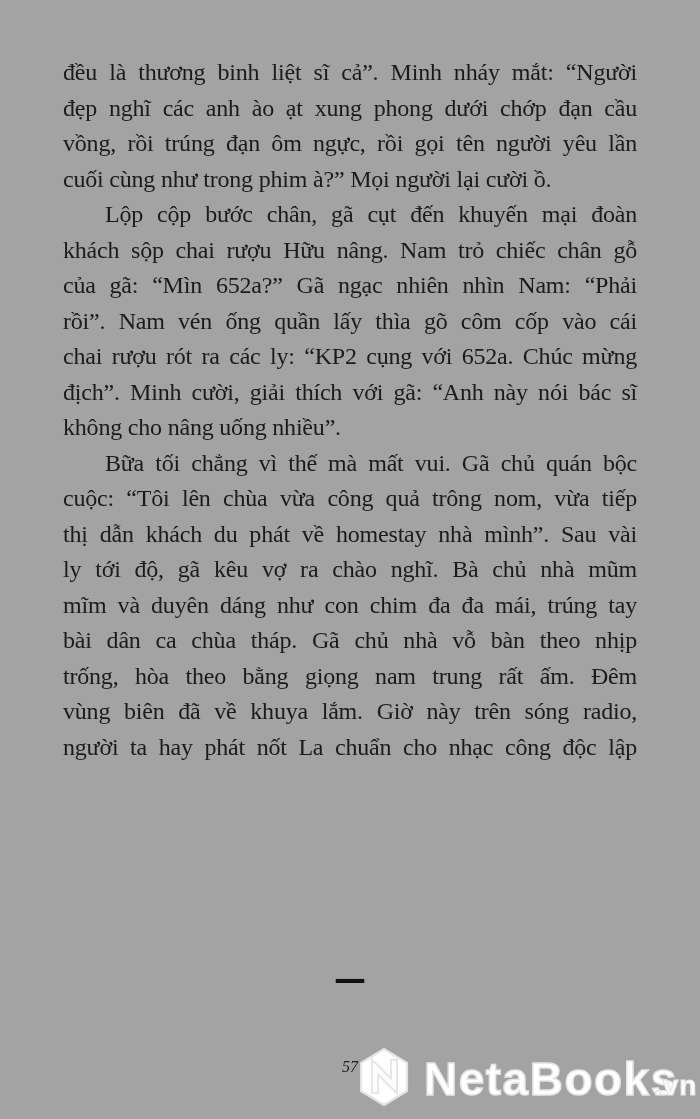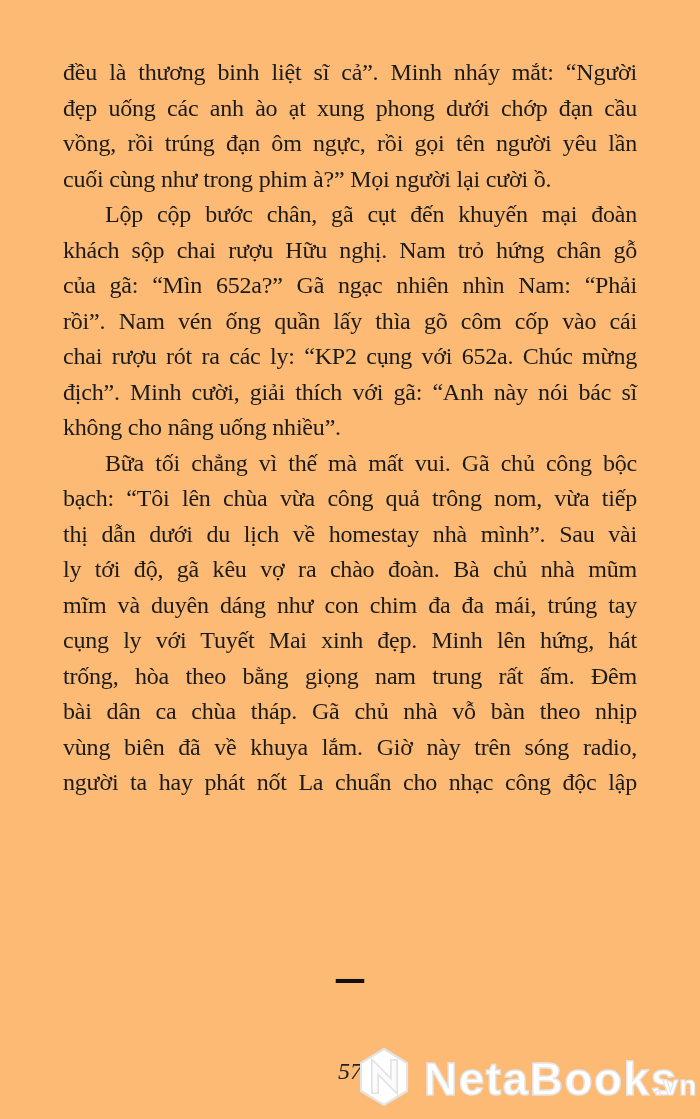--- a/index.html
+++ b/index.html
@@ -8,21 +8,21 @@
     width: 700px;
     height: 1119px;
     background: #ffffff;
     overflow: hidden;
     font-family: "Liberation Serif", "DejaVu Serif", serif;
   }
   .page {
     position: relative;
     width: 700px;
     height: 1119px;
-    background: #fdba74;
+    background: #a3a3a3;
   }
   .text-block {
     position: absolute;
     left: 63px;
     top: 55px;
     width: 574px;
     color: #1b1b1b;
   }
   .line {
     font-size: 24px;
@@ -50,57 +50,56 @@
     color: #111111;
     letter-spacing: 0;
   }
   .page-number {
     position: absolute;
     top: 1058px;
     left: 0;
     width: 700px;
     text-align: center;
     font-style: italic;
-    font-size: 24px;
+    font-size: 16px;
     color: #222222;
   }
   .watermark {
     position: absolute;
     left: 360px;
     top: 1040px;
     width: 340px;
     height: 79px;
   }
 </style>
 </head>
 <body>
 
 <div class="page">
 
   <div class="text-block">
 
   <div class="line">đều là thương binh liệt sĩ cả”. Minh nháy mắt: “Người</div>
-      <div class="line">đẹp uống các anh ào ạt xung phong dưới chớp đạn cầu</div>
+      <div class="line">đẹp nghĩ các anh ào ạt xung phong dưới chớp đạn cầu</div>
       <div class="line">vồng, rồi trúng đạn ôm ngực, rồi gọi tên người yêu lần</div>
       <div class="line last">cuối cùng như trong phim à?” Mọi người lại cười ồ.</div>
       <div class="line indent">Lộp cộp bước chân, gã cụt đến khuyến mại đoàn</div>
-      <div class="line">khách sộp chai rượu Hữu nghị. Nam trỏ hứng chân gỗ</div>
+      <div class="line">khách sộp chai rượu Hữu nâng. Nam trỏ chiếc chân gỗ</div>
       <div class="line">của gã: “Mìn 652a?” Gã ngạc nhiên nhìn Nam: “Phải</div>
       <div class="line">rồi”. Nam vén ống quần lấy thìa gõ côm cốp vào cái</div>
       <div class="line">chai rượu rót ra các ly: “KP2 cụng với 652a. Chúc mừng</div>
       <div class="line">địch”. Minh cười, giải thích với gã: “Anh này nói bác sĩ</div>
       <div class="line last">không cho nâng uống nhiều”.</div>
-      <div class="line indent">Bữa tối chẳng vì thế mà mất vui. Gã chủ công bộc</div>
-      <div class="line">bạch: “Tôi lên chùa vừa công quả trông nom, vừa tiếp</div>
-      <div class="line">thị dẫn dưới du lịch về homestay nhà mình”. Sau vài</div>
-      <div class="line">ly tới độ, gã kêu vợ ra chào đoàn. Bà chủ nhà mũm</div>
+      <div class="line indent">Bữa tối chẳng vì thế mà mất vui. Gã chủ quán bộc</div>
+      <div class="line">cuộc: “Tôi lên chùa vừa công quả trông nom, vừa tiếp</div>
+      <div class="line">thị dẫn khách du phát về homestay nhà mình”. Sau vài</div>
+      <div class="line">ly tới độ, gã kêu vợ ra chào nghĩ. Bà chủ nhà mũm</div>
       <div class="line">mĩm và duyên dáng như con chim đa đa mái, trúng tay</div>
-      <div class="line">cụng ly với Tuyết Mai xinh đẹp. Minh lên hứng, hát</div>
+      <div class="line">bài dân ca chùa tháp. Gã chủ nhà vỗ bàn theo nhịp</div>
       <div class="line">trống, hòa theo bằng giọng nam trung rất ấm. Đêm</div>
-      <div class="line">bài dân ca chùa tháp. Gã chủ nhà vỗ bàn theo nhịp</div>
       <div class="line">vùng biên đã về khuya lắm. Giờ này trên sóng radio,</div>
       <div class="line">người ta hay phát nốt La chuẩn cho nhạc công độc lập</div>
     </div>
 
   <div class="separator">—</div>
 
   <div class="page-number">57</div>
 
   <div class="watermark">
     <svg width="340" height="79" viewBox="0 0 340 79">

